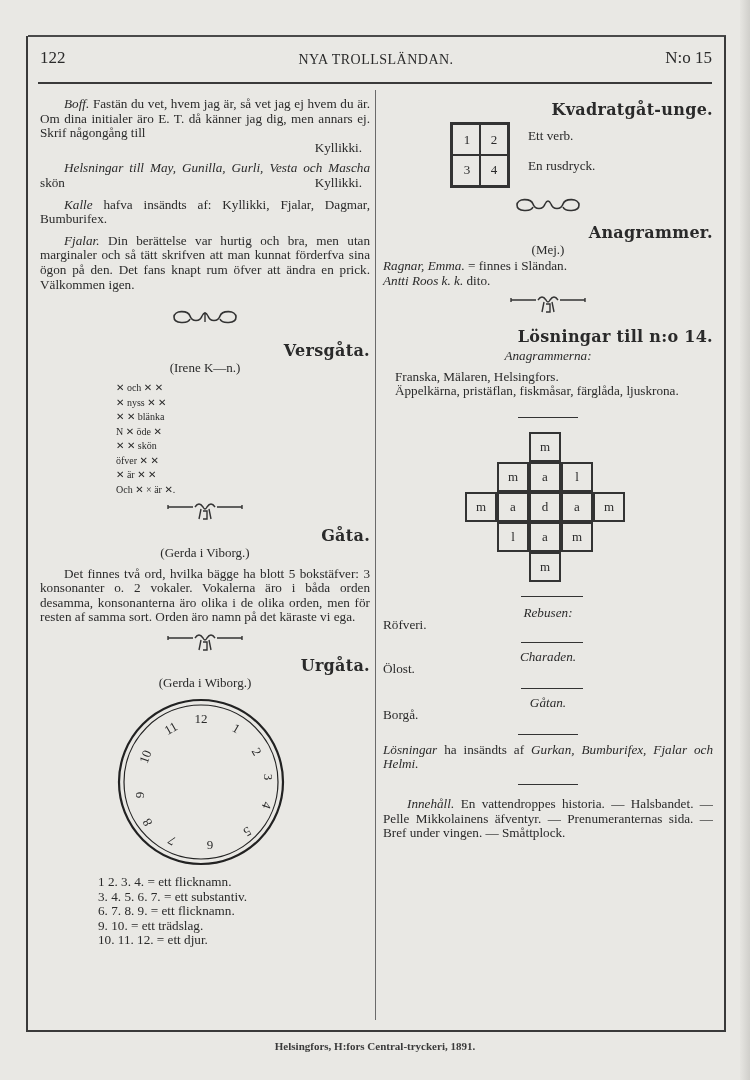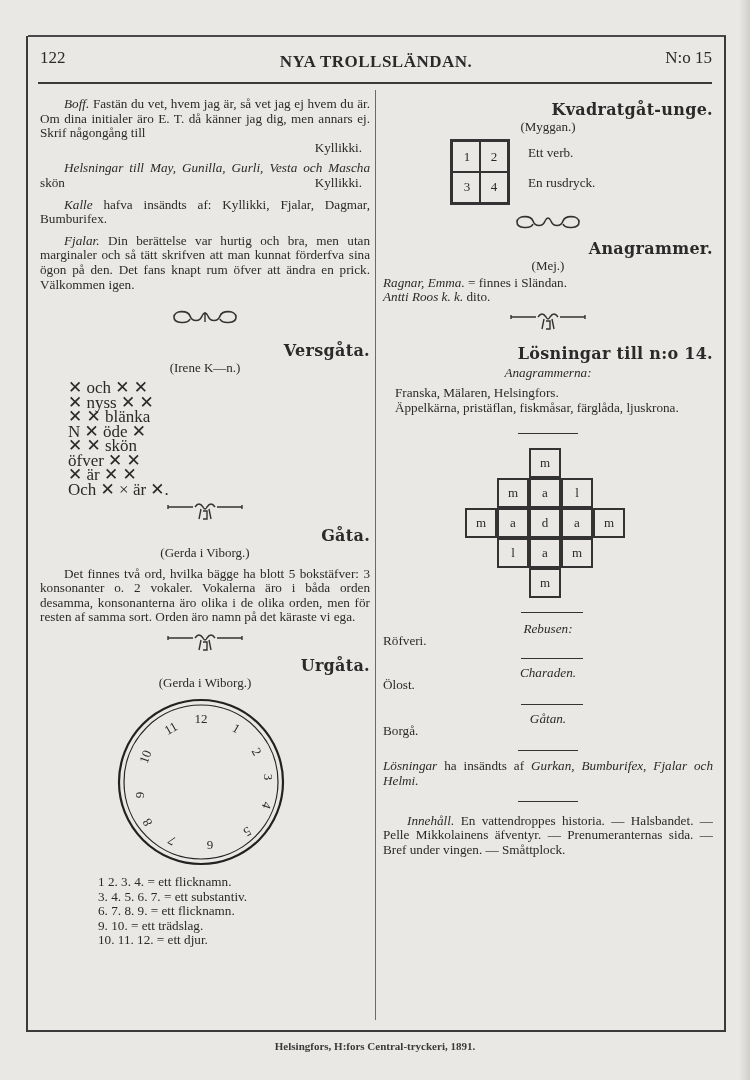--- a/index.html
+++ b/index.html
@@ -9,37 +9,37 @@
     font-family:"DejaVu Serif", "Liberation Serif", serif;
     color:#2a2a2a;
   }
   .page-right-edge { position:absolute; right:0; top:0; width:10px; height:1080px; background:linear-gradient(90deg,#e6e5e1,#d0cfcb); }
   .top-rule { position:absolute; left:28px; top:35px; width:698px; height:2px; background:#4a4a4a; }
   .frame-left { position:absolute; left:26px; top:36px; width:2px; height:994px; background:#3a3a3a; }
   .frame-right { position:absolute; left:724px; top:36px; width:2px; height:994px; background:#3a3a3a; }
   .frame-bottom { position:absolute; left:26px; top:1030px; width:700px; height:2px; background:#3a3a3a; }
   .header { position:absolute; left:40px; top:48px; width:672px; height:24px; }
   .page-num { position:absolute; left:0; top:0; font-size:17px; font-family:"Liberation Serif", serif; }
-  .running-title { position:absolute; left:0; width:100%; top:4px; text-align:center; font-size:17px; font-weight:bold; letter-spacing:0.5px; font-family:"Liberation Serif", serif; }
+  .running-title { position:absolute; left:0; width:100%; top:4px; text-align:center; font-size:14px; font-weight:normal; letter-spacing:0.5px; font-family:"Liberation Serif", serif; }
   .issue-num { position:absolute; right:0; top:0; font-size:17px; font-family:"Liberation Serif", serif; }
   .header-rule { position:absolute; left:38px; top:82px; width:674px; height:2px; background:#3a3a3a; }
   .col-divider { position:absolute; left:375px; top:90px; width:1px; height:930px; background:#6a6a6a; }
   .col { position:absolute; font-family:"Liberation Serif", serif; font-size:13.2px; line-height:14.6px; }
   .col-left { left:40px; top:97px; width:330px; }
   .col-right { left:383px; top:100px; width:330px; }
   p { margin:0 0 7px 0; text-align:justify; }
   .indent { text-indent:24px; }
   .ital { font-style:italic; }
   .sig { text-align:right; padding-right:8px; }
   .center { text-align:center; }
   .h-title { text-align:right; font-weight:bold; font-size:16px; line-height:20px; margin:0; font-family:"DejaVu Serif", serif; letter-spacing:0.3px; }
   .h-sub { text-align:center; font-size:13px; margin:0 0 6px 0; }
   .orn { text-align:center; color:#333; margin:6px 0; font-size:16px; }
   .orn svg { display:inline-block; }
-  .verse { margin-left:28px; font-size:17px; line-height:14.5px; }
+  .verse { margin-left:76px; font-size:10px; line-height:14.5px; }
   .verse div { white-space:pre; }
   .clock-wrap { position:relative; width:170px; height:170px; margin:6px auto 8px 76px; }
   .clock-num { position:absolute; font-size:13px; font-family:"Liberation Serif", serif; transform:translate(-50%,-50%); }
   .key-list { margin-left:58px; font-size:13.2px; line-height:14.5px; }
   .kv-grid { position:relative; width:330px; height:70px; margin-top:2px; }
   .kv-box { position:absolute; left:67px; top:0; width:60px; height:66px; border-top:3px solid #333; border-bottom:3px solid #333; border-left:3px solid #333; border-right:3px solid #333; box-sizing:border-box; }
   .kv-cell { position:absolute; width:28px; height:30px; text-align:center; line-height:30px; font-size:13px; }
   .kv-clue { position:absolute; left:145px; font-size:13.2px; }
   .short-rule { width:60px; height:1px; background:#333; margin:10px auto; }
   .diamond { position:relative; width:170px; height:160px; margin:4px 0 0 82px; }
@@ -154,21 +154,20 @@
     <div>1  2. 3. 4. = ett flicknamn.</div>
     <div>3. 4. 5. 6. 7. = ett substantiv.</div>
     <div>6. 7. 8. 9. = ett flicknamn.</div>
     <div>9. 10. = ett trädslag.</div>
     <div>10. 11. 12. = ett djur.</div>
   </div>
 </div>
 
 <div class="col col-right">
   <div class="h-title">Kvadratgåt-unge.</div>
-  <div class="h-sub" style="margin-bottom:4px">(Myggan.)</div>
   <div class="kv-grid">
     <div class="kv-box">
       <div style="position:absolute;left:26px;top:0;width:2px;height:60px;background:#333"></div>
       <div style="position:absolute;left:0;top:29px;width:54px;height:2px;background:#333"></div>
       <div class="kv-cell" style="left:0;top:0">1</div>
       <div class="kv-cell" style="left:27px;top:0">2</div>
       <div class="kv-cell" style="left:0;top:30px">3</div>
       <div class="kv-cell" style="left:27px;top:30px">4</div>
     </div>
     <div class="kv-clue" style="top:7px">Ett verb.</div>

